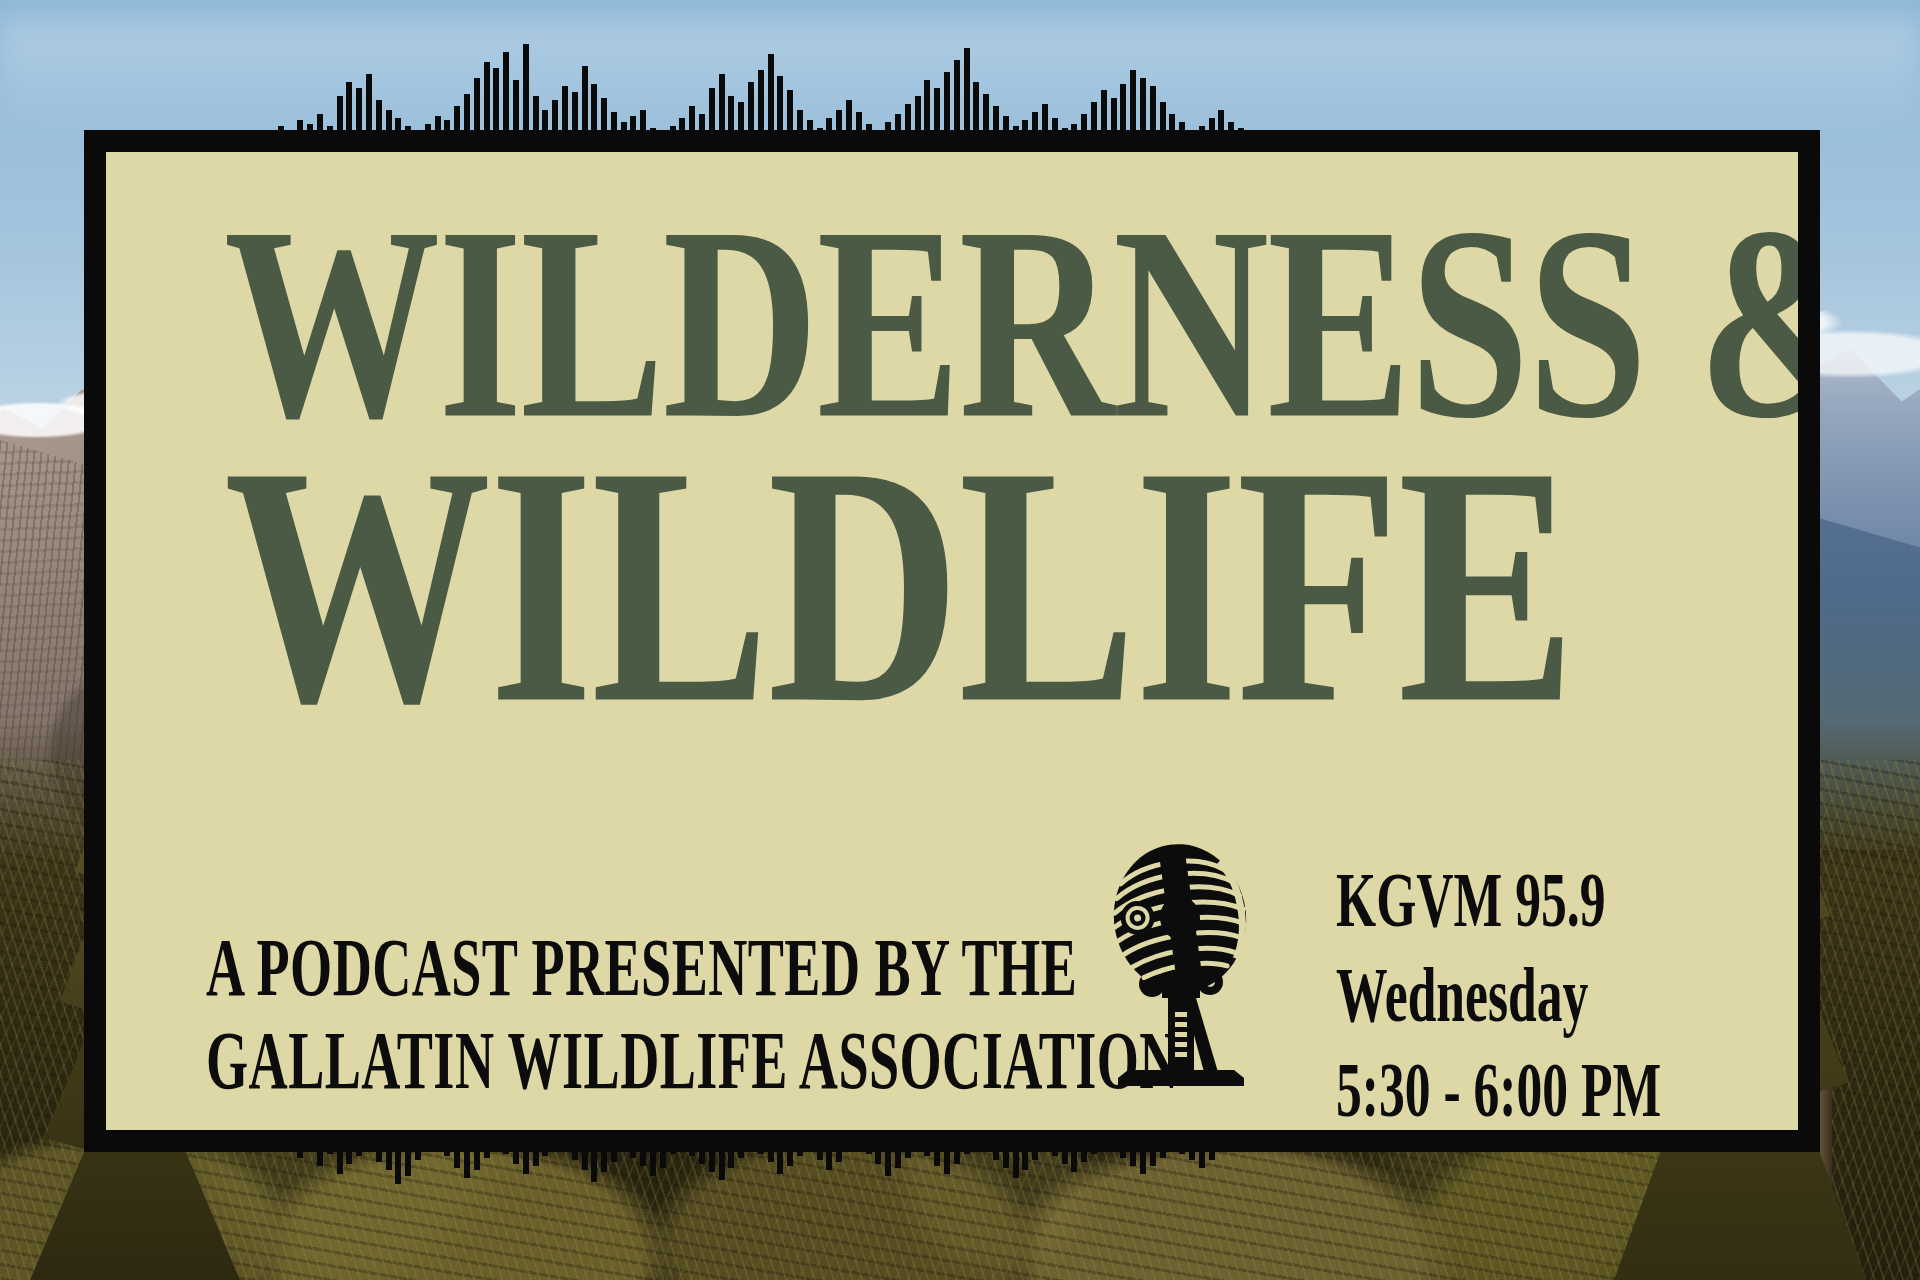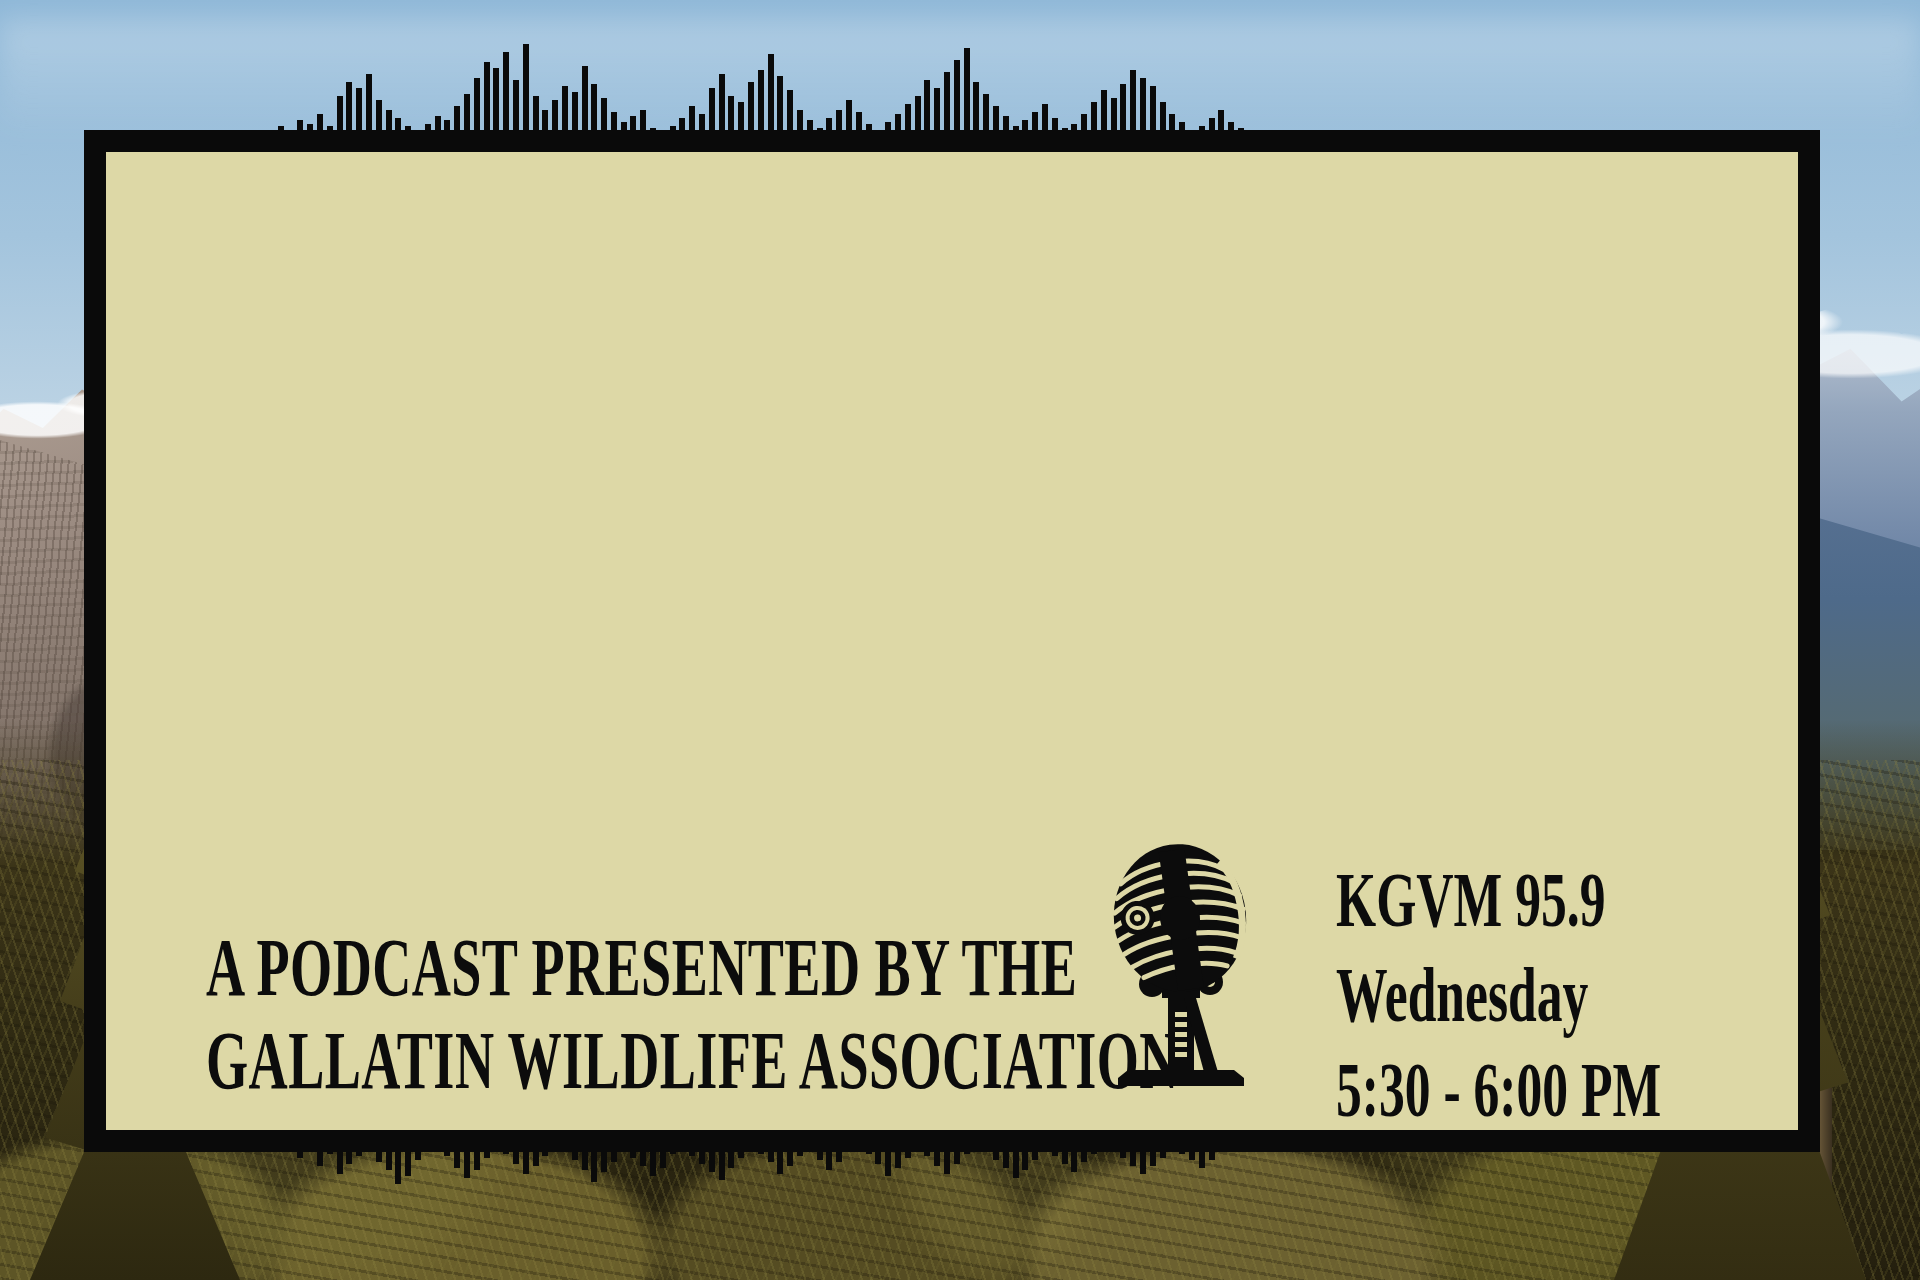--- a/index.html
+++ b/index.html
@@ -386,20 +386,24 @@
       <span style="width: 6px; height: 20px; margin-right: 3.8px;"></span>
       <span style="width: 6px; height: 12px; margin-right: 3.8px;"></span>
       <span style="width: 6px; height: 8px; margin-right: 3.8px;"></span>
       <span style="width: 6px; height: 10px; margin-right: 3.8px;"></span>
       <span style="width: 6px; height: 6px; margin-right: 3.8px;"></span>
     </div>
 
   <div class="frame">
     <div class="card">
 
+      <div class="title-block">
+        <div class="title-line title-1">WILDERNESS &amp;</div>
+        <div class="title-line title-2">WILDLIFE</div>
+      </div>
 
       <div class="sub">
         <div>A PODCAST PRESENTED BY THE</div>
         <div>GALLATIN WILDLIFE ASSOCIATION</div>
       </div>
 
       <div class="mic">
         <svg viewBox="0 0 210 250" width="210" height="250" aria-hidden="true">
           <g fill="#0c0c0c">
 

